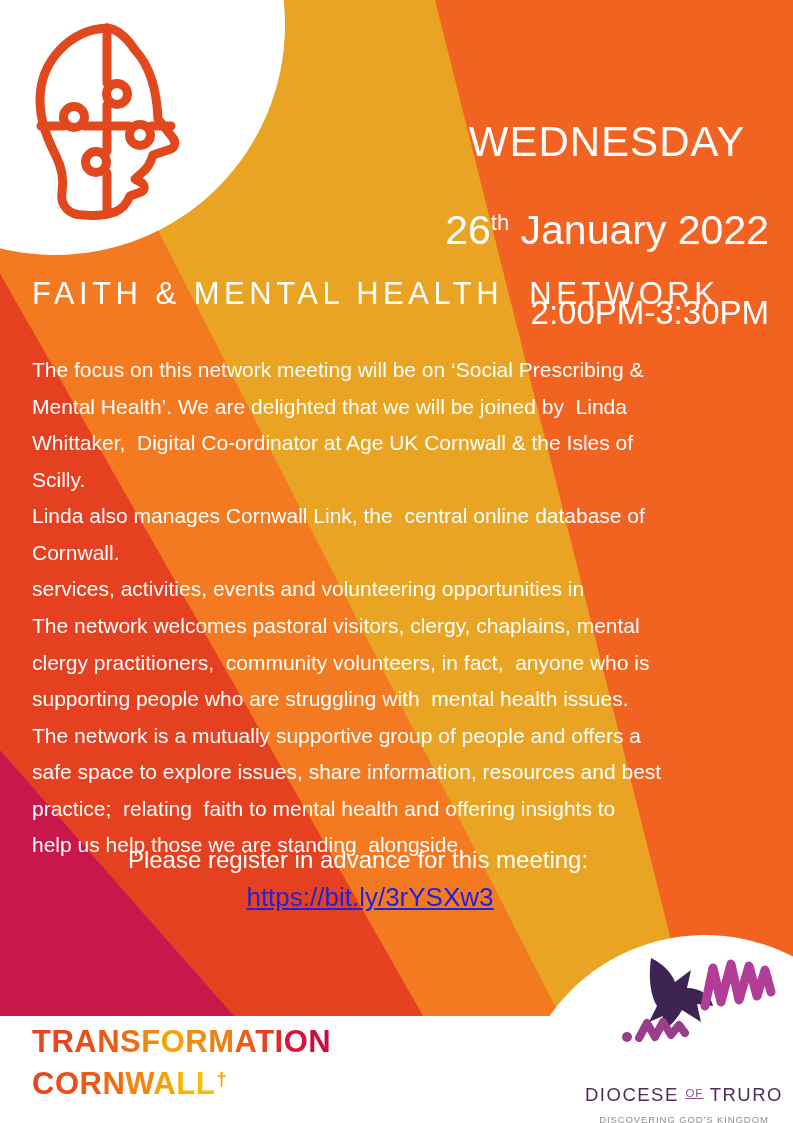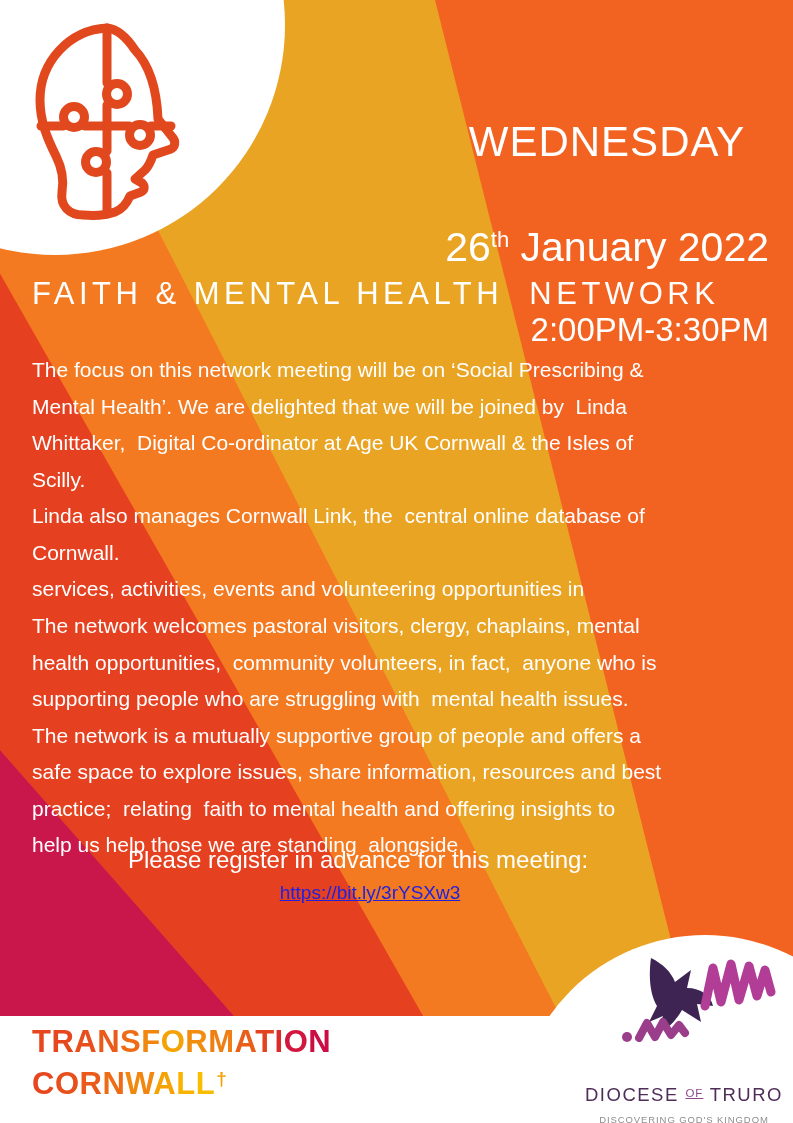--- a/index.html
+++ b/index.html
@@ -10,37 +10,37 @@
   }
   #bg{position:absolute;left:0;top:0;width:793px;height:1123px;}
   .abs{position:absolute;}
 
   
   #head-icon{left:26px;top:22px;width:162px;height:200px;}
 
   
   #date-block{right:24px;top:82px;text-align:right;color:#ffffff;line-height:1.12;white-space:pre;}
   #date-line1{font-size:42px;letter-spacing:1px;text-align:center;}
-  #date-line2{font-size:41px;margin-top:24px;}
+  #date-line2{font-size:41px;margin-top:7px;}
   #date-line2 sup{font-size:22px;vertical-align:14px;letter-spacing:0;}
   #date-line3{font-size:33px;margin-top:6px;}
 
   
   #page-title{left:32px;top:276px;color:#ffffff;font-size:31px;letter-spacing:4.5px;white-space:pre;font-weight:400;}
 
   
   .para{left:32px;width:740px;color:#ffffff;font-size:21px;line-height:36.5px;font-weight:400;}
   #paragraph-1{top:352px;}
   #paragraph-2{top:608px;}
   .body-line{white-space:pre;}
 
   
   #register{left:33px;top:846px;width:650px;text-align:center;color:#ffffff;font-size:24px;}
   #register-link-row{left:33px;top:882px;width:650px;text-align:center;}
-  #register-link{color:#2222dd;font-size:19px;text-decoration:underline;margin-left:24px;}
+  #register-link{color:#2222dd;font-size:26px;text-decoration:underline;margin-left:24px;}
 
   
   #tc-logo{left:32px;top:1026px;line-height:32px;}
   .tc-letter{font-weight:700;font-size:31px;letter-spacing:0.5px;}
   .tc-cross{font-weight:700;font-size:19px;vertical-align:9px;margin-left:1px;}
 
   
   #diocese{left:575px;top:1084px;width:218px;text-align:center;}
   #diocese-name{color:#4f2d57;font-size:18.5px;letter-spacing:1.5px;white-space:pre;}
   #diocese-of{font-size:11.5px;color:#8e4a8c;text-decoration:underline;vertical-align:4px;letter-spacing:1px;}
@@ -91,21 +91,21 @@
     <div class="body-line">Mental Health’. We are delighted that we will be joined by  Linda</div>
     <div class="body-line">Whittaker,  Digital Co-ordinator at Age UK Cornwall &amp; the Isles of</div>
     <div class="body-line">Scilly.</div>
     <div class="body-line">Linda also manages Cornwall Link, the  central online database of</div>
     <div class="body-line">Cornwall.</div>
     <div class="body-line">services, activities, events and volunteering opportunities in</div>
   </div>
 
 <div id="paragraph-2" class="abs para">
     <div class="body-line">The network welcomes pastoral visitors, clergy, chaplains, mental</div>
-    <div class="body-line">health opportunities,  community volunteers, in fact,  anyone who is</div>
+    <div class="body-line">clergy practitioners,  community volunteers, in fact,  anyone who is</div>
     <div class="body-line">supporting people who are struggling with  mental health issues.</div>
     <div class="body-line">The network is a mutually supportive group of people and offers a</div>
     <div class="body-line">safe space to explore issues, share information, resources and best</div>
     <div class="body-line">practice;  relating  faith to mental health and offering insights to</div>
     <div class="body-line">help us help those we are standing  alongside.</div>
   </div>
 
 <div id="register" class="abs">Please register in advance for this meeting:</div>
 <div id="register-link-row" class="abs">
   <a id="register-link" href="#">https://bit.ly/3rYSXw3</a>

